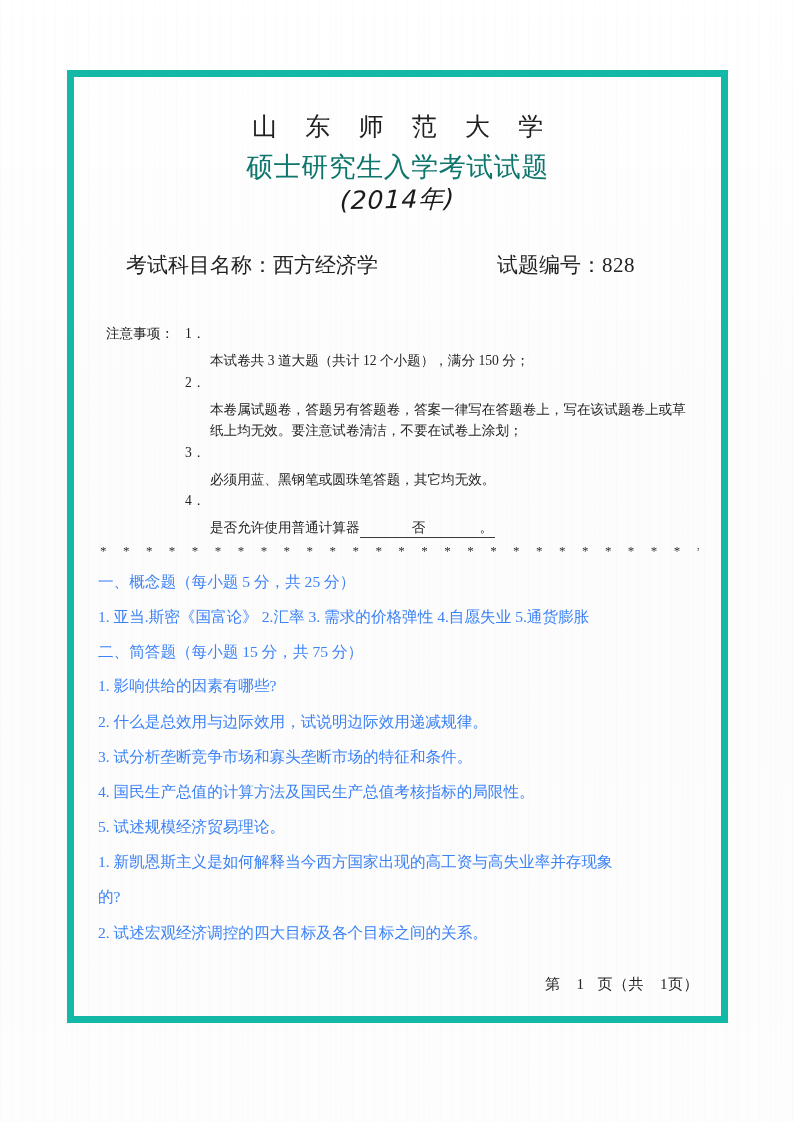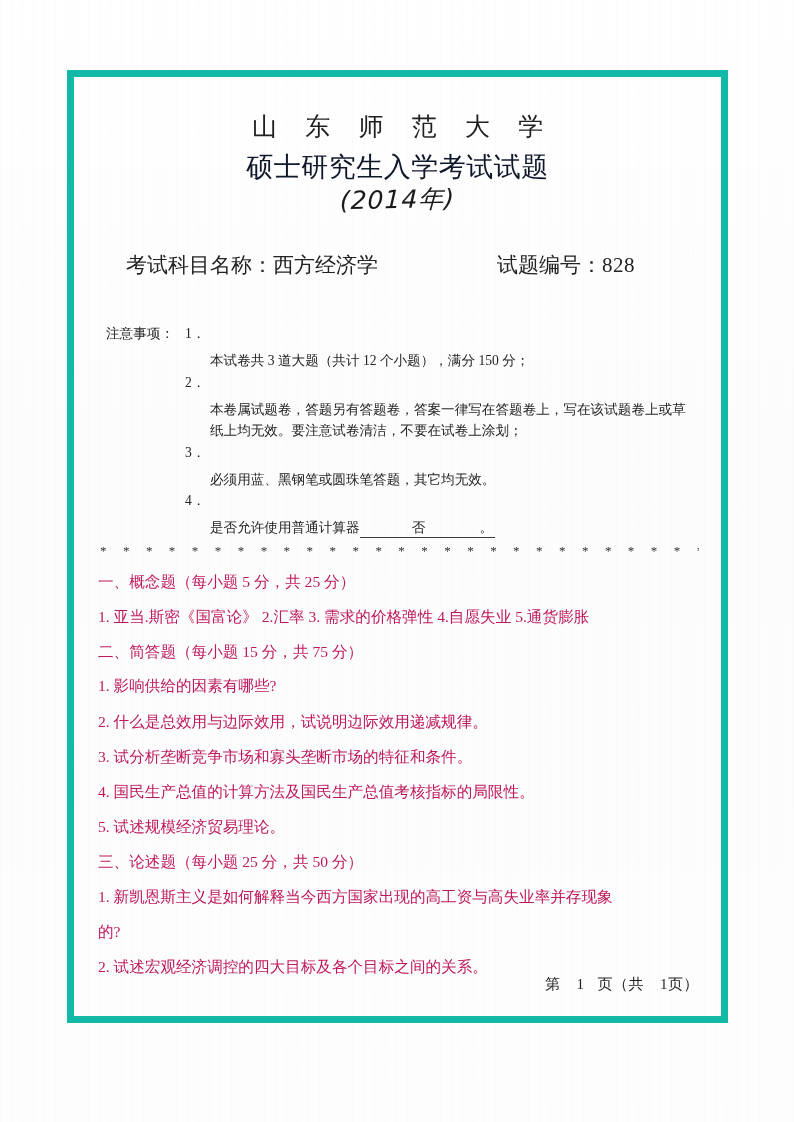--- a/index.html
+++ b/index.html
@@ -69,21 +69,21 @@
     line-height: 1.25;
     color: #1f1f1f;
   }
   .doc-title {
     text-align: center;
     font-size: 27px;
     letter-spacing: 0.5px;
     font-weight: 500;
     margin-top: 9px;
     line-height: 1.2;
-    color: #0f172a;
+    color: #0f766e;
   }
   .year-hand {
     text-align: center;
     font-size: 25px;
     margin-top: 2px;
     line-height: 1.1;
     color: #1a1a1a;
     font-family: "DejaVu Sans", sans-serif;
     font-style: italic;
     letter-spacing: 1px;
@@ -153,21 +153,21 @@
     color: #2d2d2d;
     white-space: nowrap;
     overflow: hidden;
   }
 
   
   .body-block {
     margin-top: 10px;
     padding: 0 8px 0 2px;
     font-size: 15.6px;
-    color: #be185d;
+    color: #3b82f6;
   }
   .q-section-head {
     margin-top: 11px;
     line-height: 1.5;
   }
   .q-line {
     margin-top: 11px;
     line-height: 1.55;
   }
   .q-line.wrap {
@@ -242,21 +242,20 @@
         <div class="q-section-head">一、概念题（每小题 5 分，共 25 分）</div>
         <div class="q-line">1. 亚当.斯密《国富论》  2.汇率  3. 需求的价格弹性  4.自愿失业  5.通货膨胀</div>
 
         <div class="q-section-head">二、简答题（每小题 15 分，共 75 分）</div>
         <div class="q-line">1. 影响供给的因素有哪些?</div>
         <div class="q-line">2. 什么是总效用与边际效用，试说明边际效用递减规律。</div>
         <div class="q-line">3. 试分析垄断竞争市场和寡头垄断市场的特征和条件。</div>
         <div class="q-line">4. 国民生产总值的计算方法及国民生产总值考核指标的局限性。</div>
         <div class="q-line">5. 试述规模经济贸易理论。</div>
 
-        <div class="q-section-head">三、论述题（每小题 25 分，共 50 分）</div>
         <div class="q-line">1. 新凯恩斯主义是如何解释当今西方国家出现的高工资与高失业率并存现象</div>
         <div class="q-line wrap">的?</div>
         <div class="q-line">2. 试述宏观经济调控的四大目标及各个目标之间的关系。</div>
 
       </div>
 
       <div id="page-footer">
         <span>第</span><span class="foot-gap"></span><span>1</span><span class="foot-gap-sm"></span><span>页（共</span><span class="foot-gap"></span><span>1</span><span>页）</span>
       </div>
 

